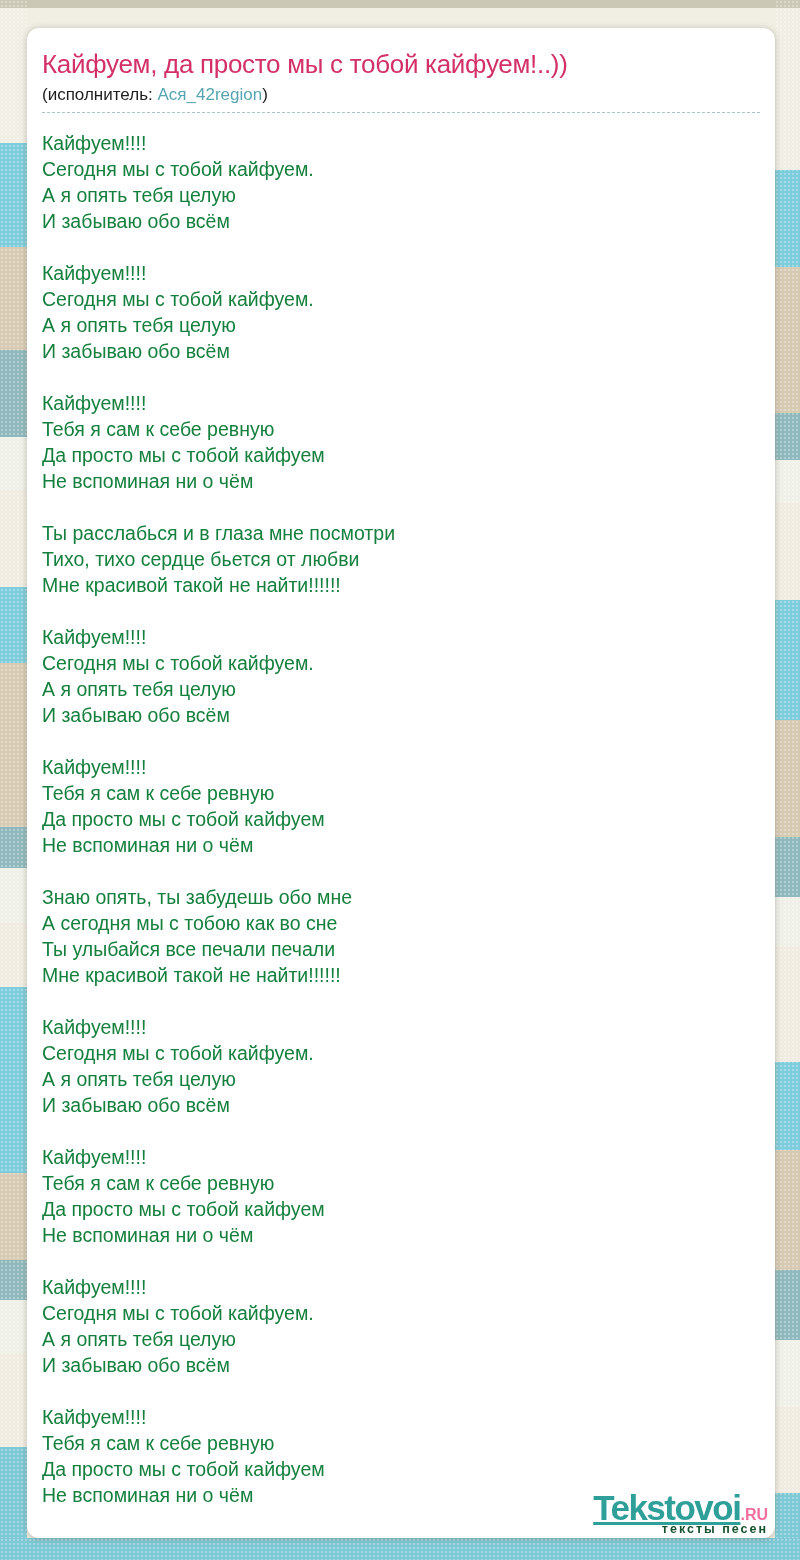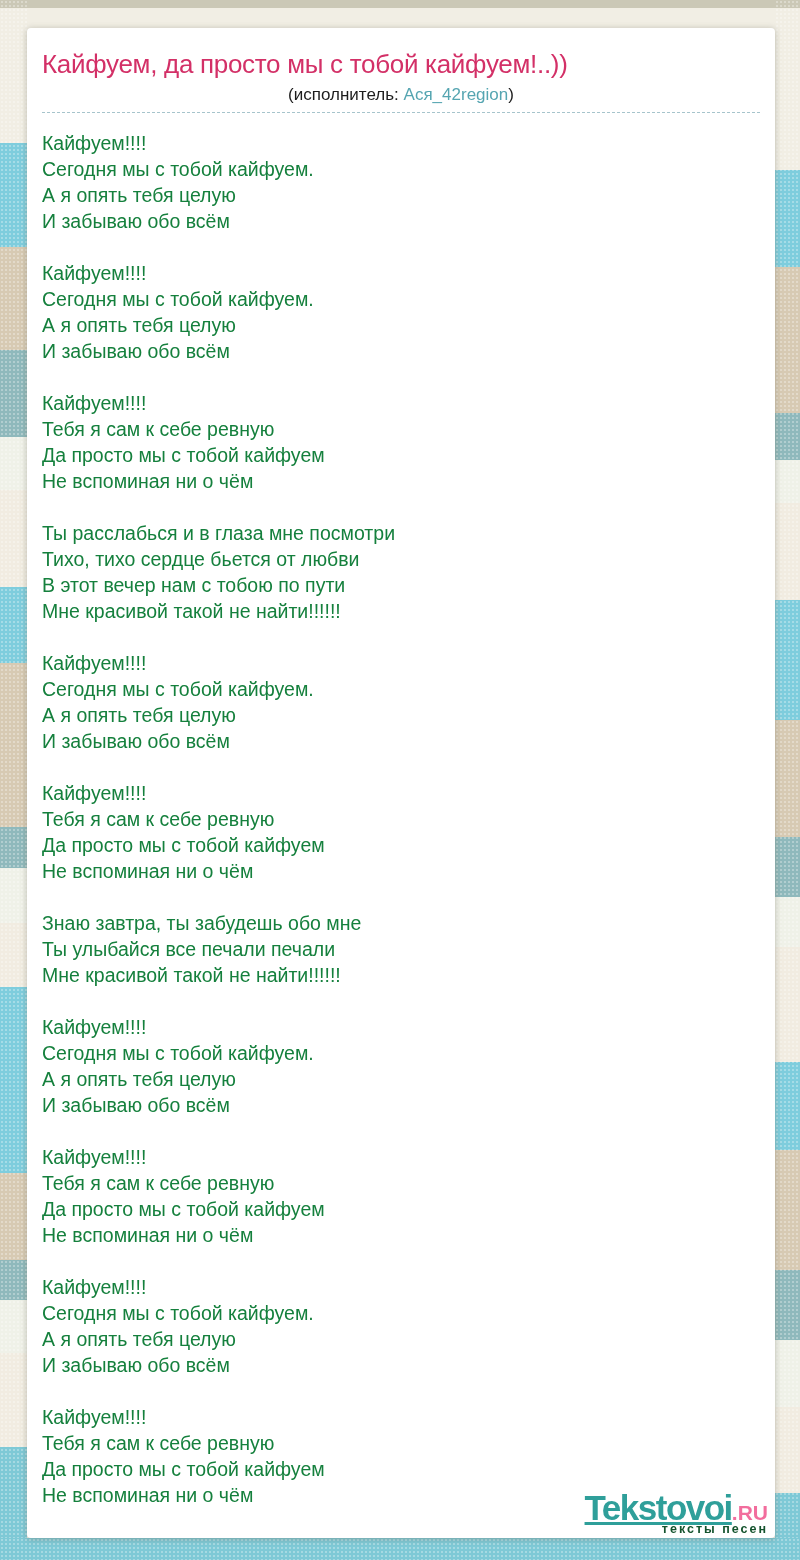--- a/index.html
+++ b/index.html
@@ -40,40 +40,39 @@
   .bg-right{left:775px;width:25px;
     --s1:170px;--s2:267px;--s3:413px;--s4:460px;--s5:503px;--s6:600px;
     --s7:720px;--s8:837px;--s9:897px;--s10:947px;--s11:1062px;--s12:1150px;
     --s13:1270px;--s14:1340px;--s15:1407px;--s16:1493px;}
   .bg-top{position:absolute;left:0;top:0;width:800px;height:8px;background:#cbc8b6;}
   .bg-bottom{position:absolute;left:0;top:1538px;width:800px;height:22px;background:#7ec9d6;
     background-image:radial-gradient(rgba(255,255,255,.30) 1px, transparent 1.2px);background-size:4px 4px;}
 
   .card{
     position:absolute;left:27px;top:28px;width:748px;height:1510px;
-    background:#ffffff;border-radius:4px;
+    background:#ffffff;border-radius:12px;
     box-shadow:0 1px 6px rgba(110,110,95,.45);
     box-sizing:border-box;padding:12px 15px 0 15px;
   }
   .song-title{
     margin:10px 0 5px 0;font-size:26px;line-height:1.15;font-weight:normal;
     color:#d33067;letter-spacing:-0.3px;
   }
   .artist-line{
     font-size:17px;color:#1d1d1d;margin:0;padding-bottom:7px;
     border-bottom:1px dashed #a6c4cc;
-    text-align:center;
   }
   .artist-link{color:#55a5b1;text-decoration:none;cursor:pointer;}
   .lyrics{margin-top:17px;font-size:19.5px;line-height:26px;color:#15803d;}
   .stanza{margin:0 0 26px 0;}
   .lyric-line{margin:0;padding:0;}
   .logo{position:absolute;right:7px;bottom:3px;text-align:right;line-height:1;cursor:pointer;}
   .logo-main{font-size:35px;font-weight:bold;color:#2f9f9a;letter-spacing:-1.5px;text-decoration:underline;}
-  .logo-tld{font-size:21px;font-weight:bold;color:#f26d9d;letter-spacing:0;}
+  .logo-tld{font-size:16px;font-weight:bold;color:#f26d9d;letter-spacing:0;}
   .logo-tagline{font-size:12.5px;font-weight:bold;color:#14532d;letter-spacing:2px;margin-top:-2px;}
 </style>
 </head>
 <body>
 
 <div class="bg-top"></div>
 <div class="bg-col bg-left"></div>
 <div class="bg-col bg-right"></div>
 <div class="bg-bottom"></div>
 
@@ -96,37 +95,37 @@
       </div>
       <div class="stanza">
         <p class="lyric-line">Кайфуем!!!!</p>
         <p class="lyric-line">Тебя я сам к себе ревную</p>
         <p class="lyric-line">Да просто мы с тобой кайфуем</p>
         <p class="lyric-line">Не вспоминая ни о чём</p>
       </div>
       <div class="stanza">
         <p class="lyric-line">Ты расслабься и в глаза мне посмотри</p>
         <p class="lyric-line">Тихо, тихо сердце бьется от любви</p>
-        <p class="lyric-line">В этот вечер нам с тобою по пути</p>
         <p class="lyric-line">Мне красивой такой не найти!!!!!!</p>
       </div>
       <div class="stanza">
         <p class="lyric-line">Кайфуем!!!!</p>
         <p class="lyric-line">Сегодня мы с тобой кайфуем.</p>
         <p class="lyric-line">А я опять тебя целую</p>
         <p class="lyric-line">И забываю обо всём</p>
       </div>
       <div class="stanza">
         <p class="lyric-line">Кайфуем!!!!</p>
         <p class="lyric-line">Тебя я сам к себе ревную</p>
         <p class="lyric-line">Да просто мы с тобой кайфуем</p>
         <p class="lyric-line">Не вспоминая ни о чём</p>
       </div>
       <div class="stanza">
-        <p class="lyric-line">Знаю завтра, ты забудешь обо мне</p>
+        <p class="lyric-line">Знаю опять, ты забудешь обо мне</p>
+        <p class="lyric-line">А сегодня мы с тобою как во сне</p>
         <p class="lyric-line">Ты улыбайся все печали печали</p>
         <p class="lyric-line">Мне красивой такой не найти!!!!!!</p>
       </div>
       <div class="stanza">
         <p class="lyric-line">Кайфуем!!!!</p>
         <p class="lyric-line">Сегодня мы с тобой кайфуем.</p>
         <p class="lyric-line">А я опять тебя целую</p>
         <p class="lyric-line">И забываю обо всём</p>
       </div>
       <div class="stanza">

